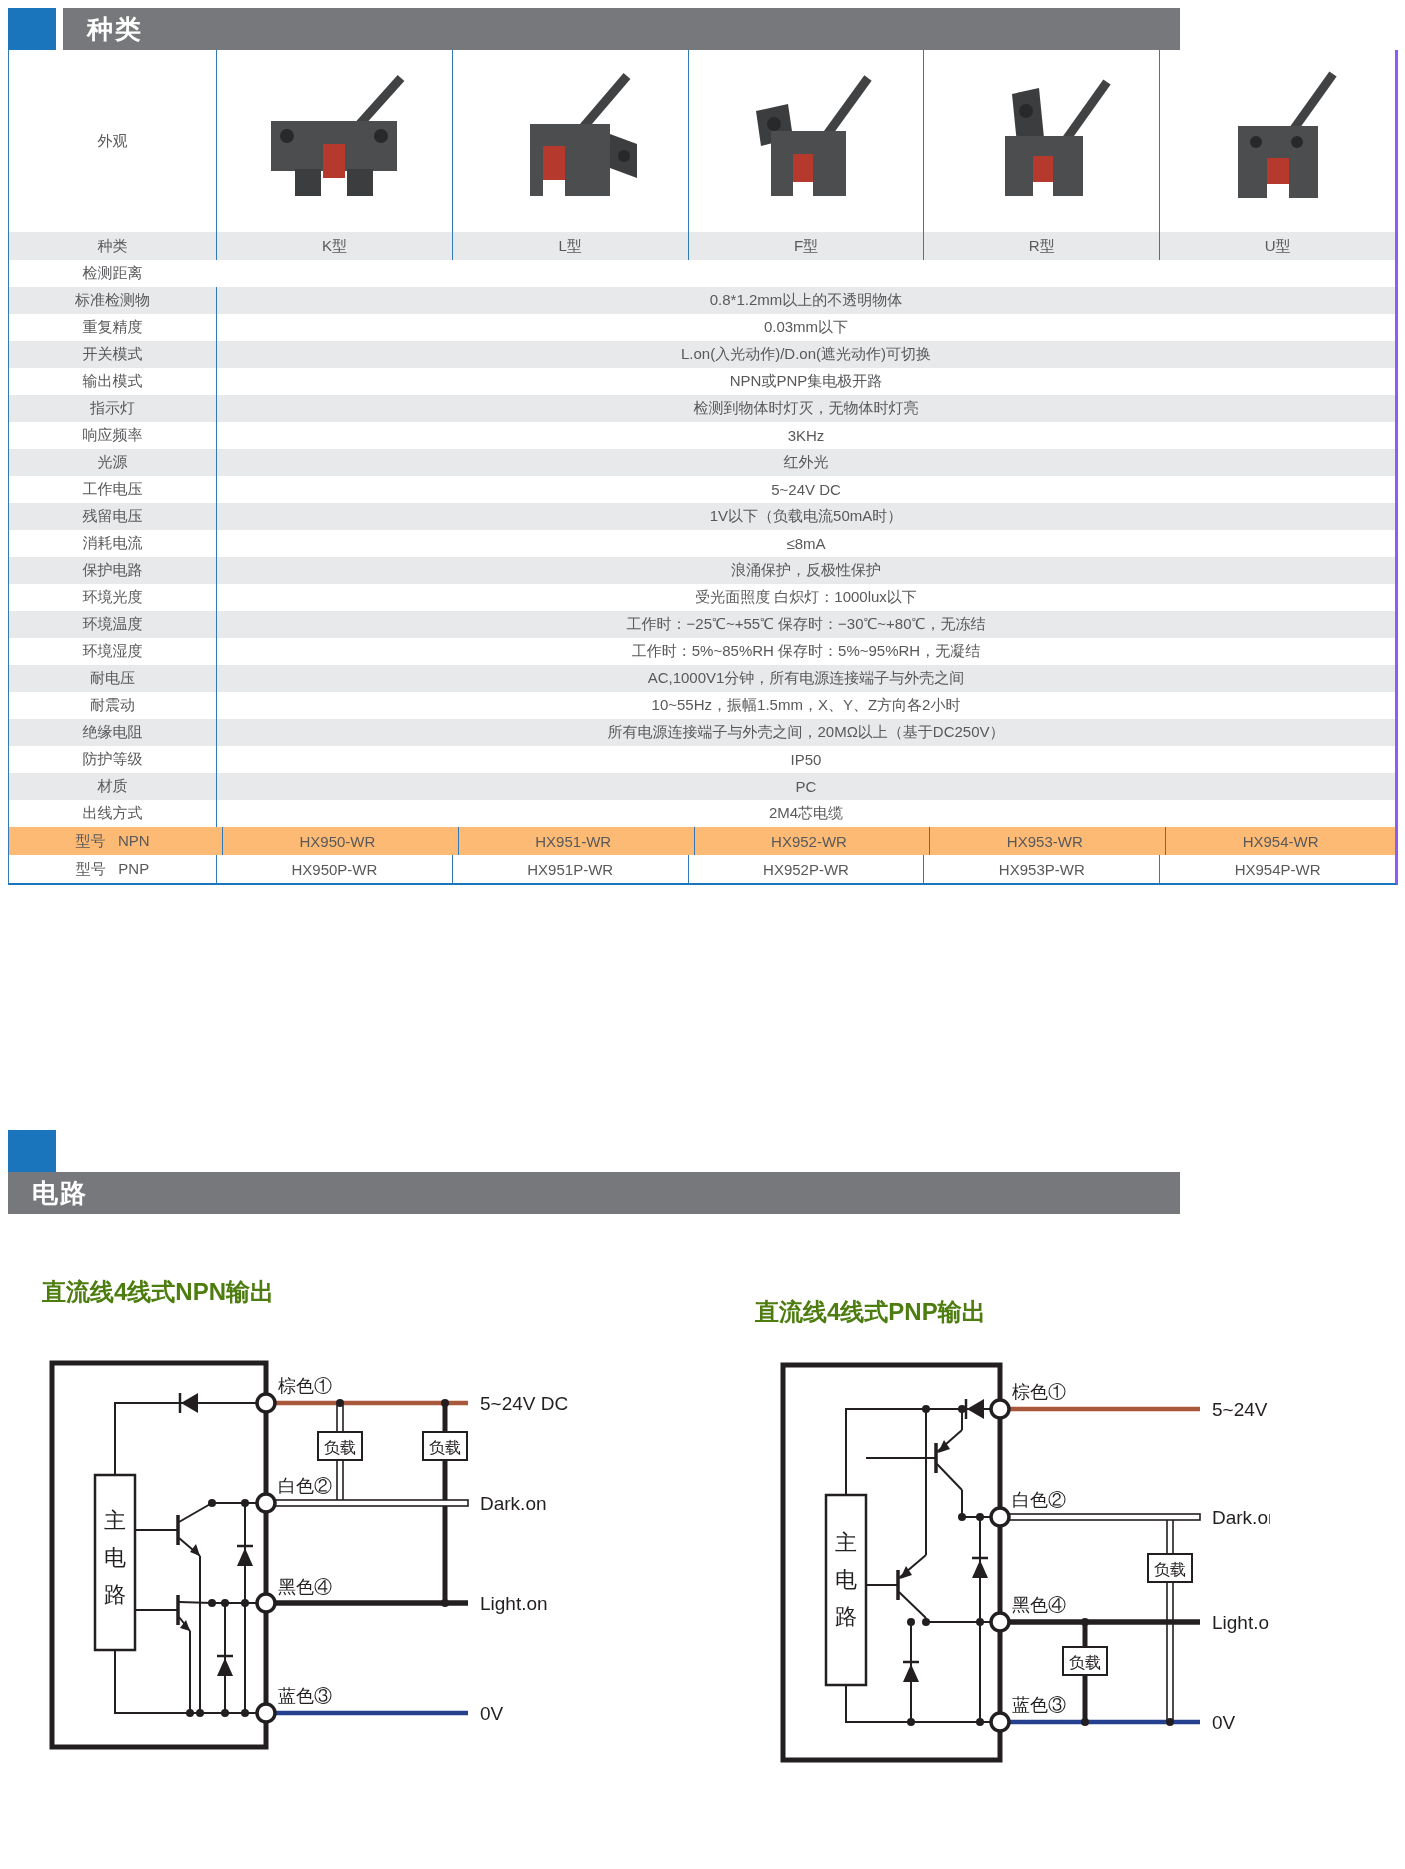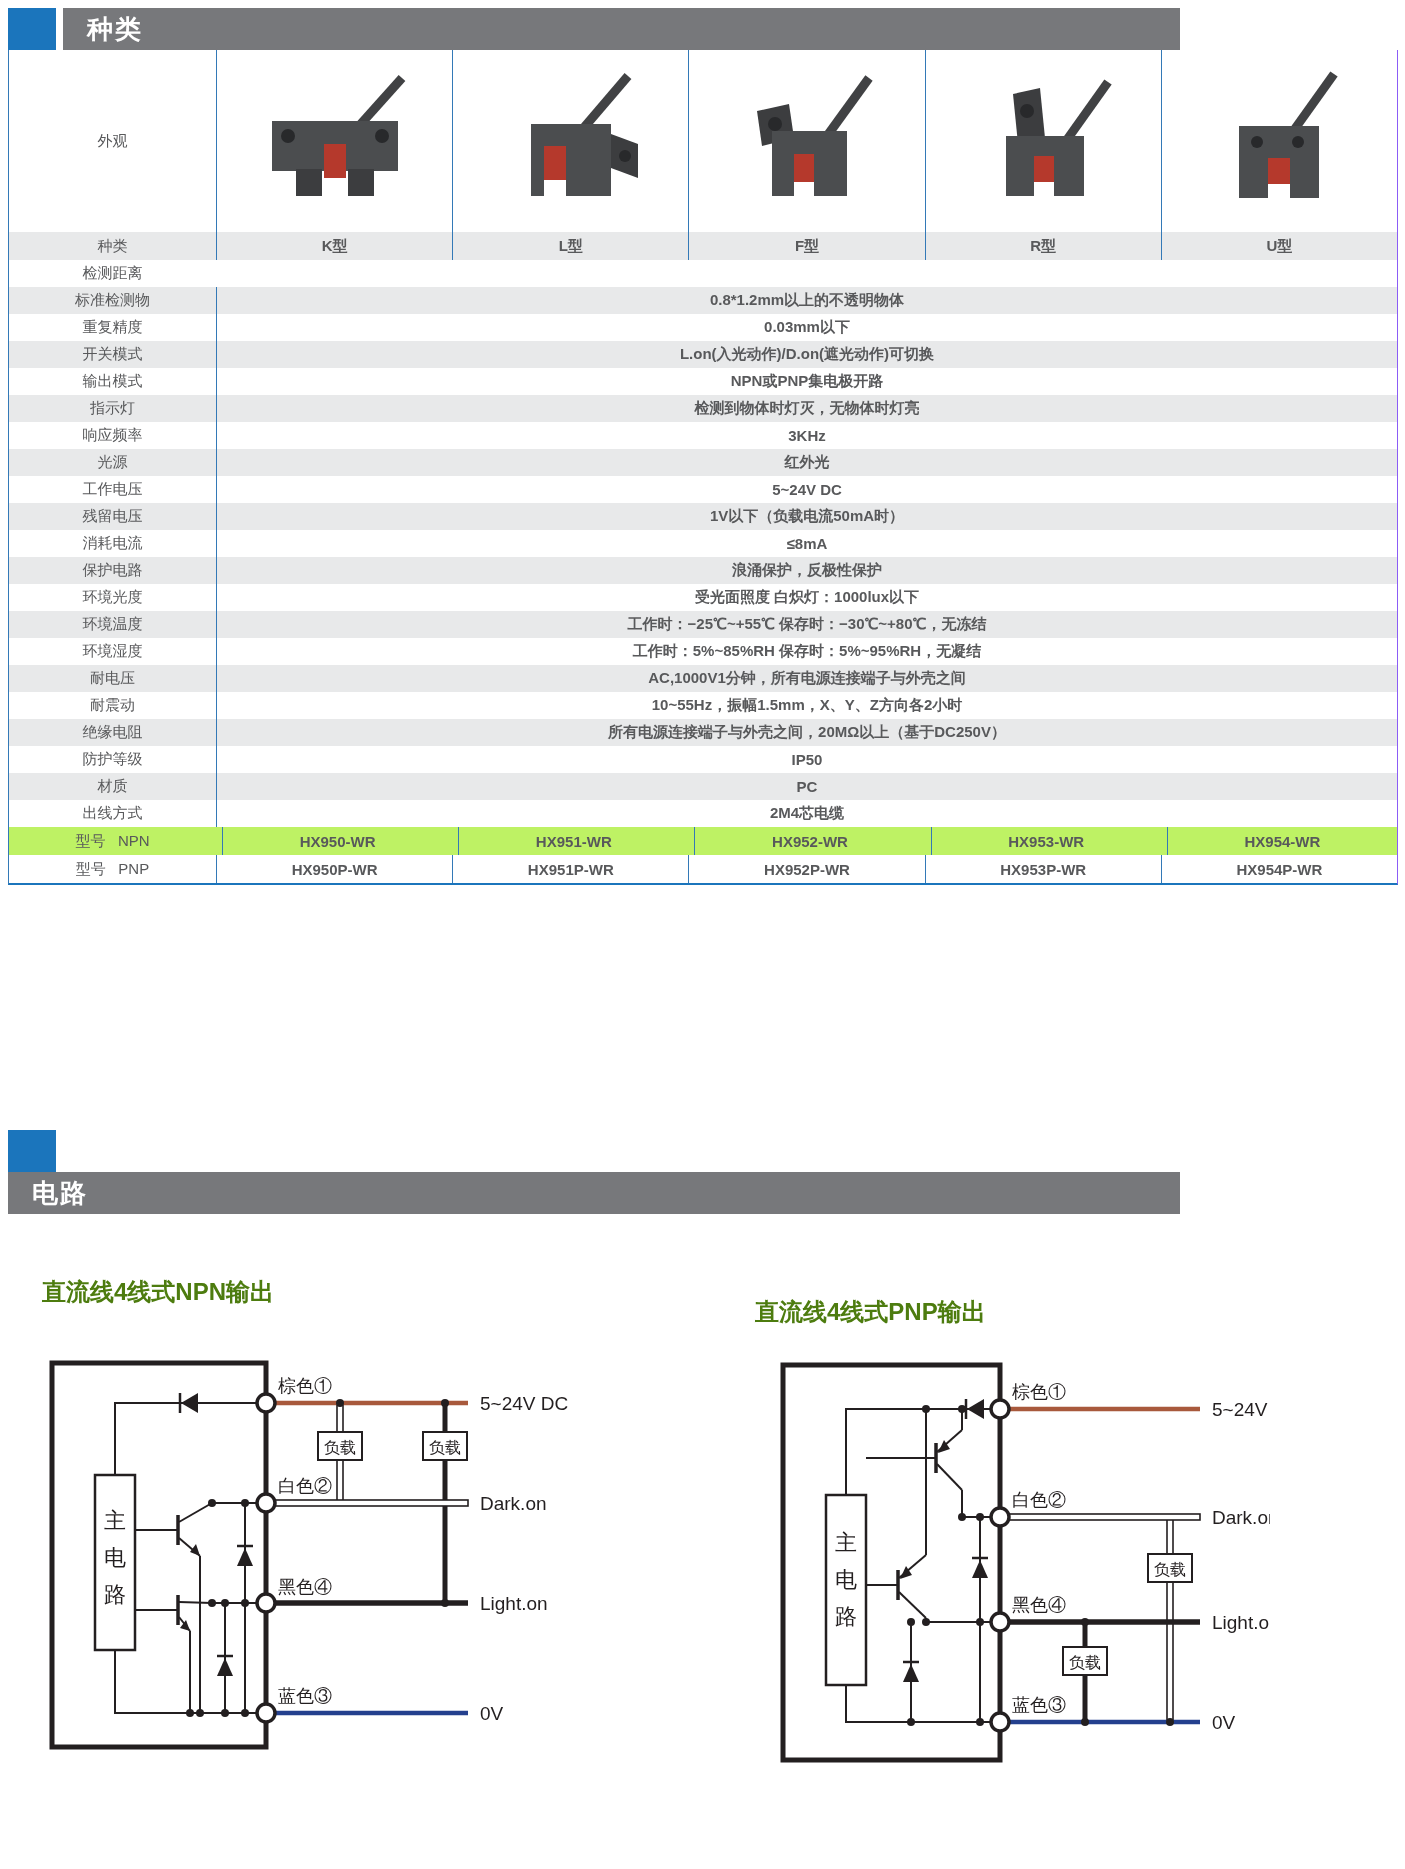--- a/index.html
+++ b/index.html
@@ -7,32 +7,32 @@
   .page { position:relative; width:1405px; height:1869px; background:#fff; overflow:hidden; }
 
   
   .section-bar { position:absolute; left:8px; width:1172px; height:42px; display:flex; }
   .bar-square { width:48px; height:42px; background:#1b75bc; margin-right:7px; flex:0 0 auto; }
   .bar-rest { flex:1; background:#77787b; color:#fff; font-size:26px; font-weight:bold;
               line-height:42px; padding-left:24px; letter-spacing:2px; }
 
   
   .spec-table { position:absolute; left:8px; top:50px; width:1390px;
-                border-left:1px solid #3379b7; border-right:1px solid #8b5cf6;
+                border-left:1px solid #3379b7; border-right:3px solid #8b5cf6;
                 border-bottom:2px solid #1b75bc; color:#58595b; font-size:15px; }
   .row { display:grid; grid-template-columns:207px 1fr; align-items:stretch; }
   .row.cols6 { grid-template-columns:207px repeat(5, 1fr); }
   .cell { display:flex; align-items:center; justify-content:center; text-align:center; min-height:27px; padding:2px 6px; }
-  .cell + .cell { border-left:1px solid #3379b7;font-weight:bold; }
+  .cell + .cell { border-left:1px solid #3379b7; }
   .label-cell { white-space:pre; }
   .appearance-row .cell { min-height:182px; }
   .type-row { background:#e8e9ea; }
   .type-row .cell, .model-row .cell { min-height:28px; }
   .spec-rows .row:nth-of-type(even) { background:#e8e9ea; }
-  .model-row.npn-row { background:#bef264;gap:6px; }
+  .model-row.npn-row { background:#fdba74;gap:6px; }
   .sensor-svg { display:block; }
 
   
   .circuit-title { position:absolute; font-size:24px; font-weight:bold; color:#4d7c0f; }
   .circuit-svg { position:absolute; }
   .sch-txt { font-family:"Liberation Sans", sans-serif; fill:#231f20; }
 </style>
 </head>
 <body>
 

